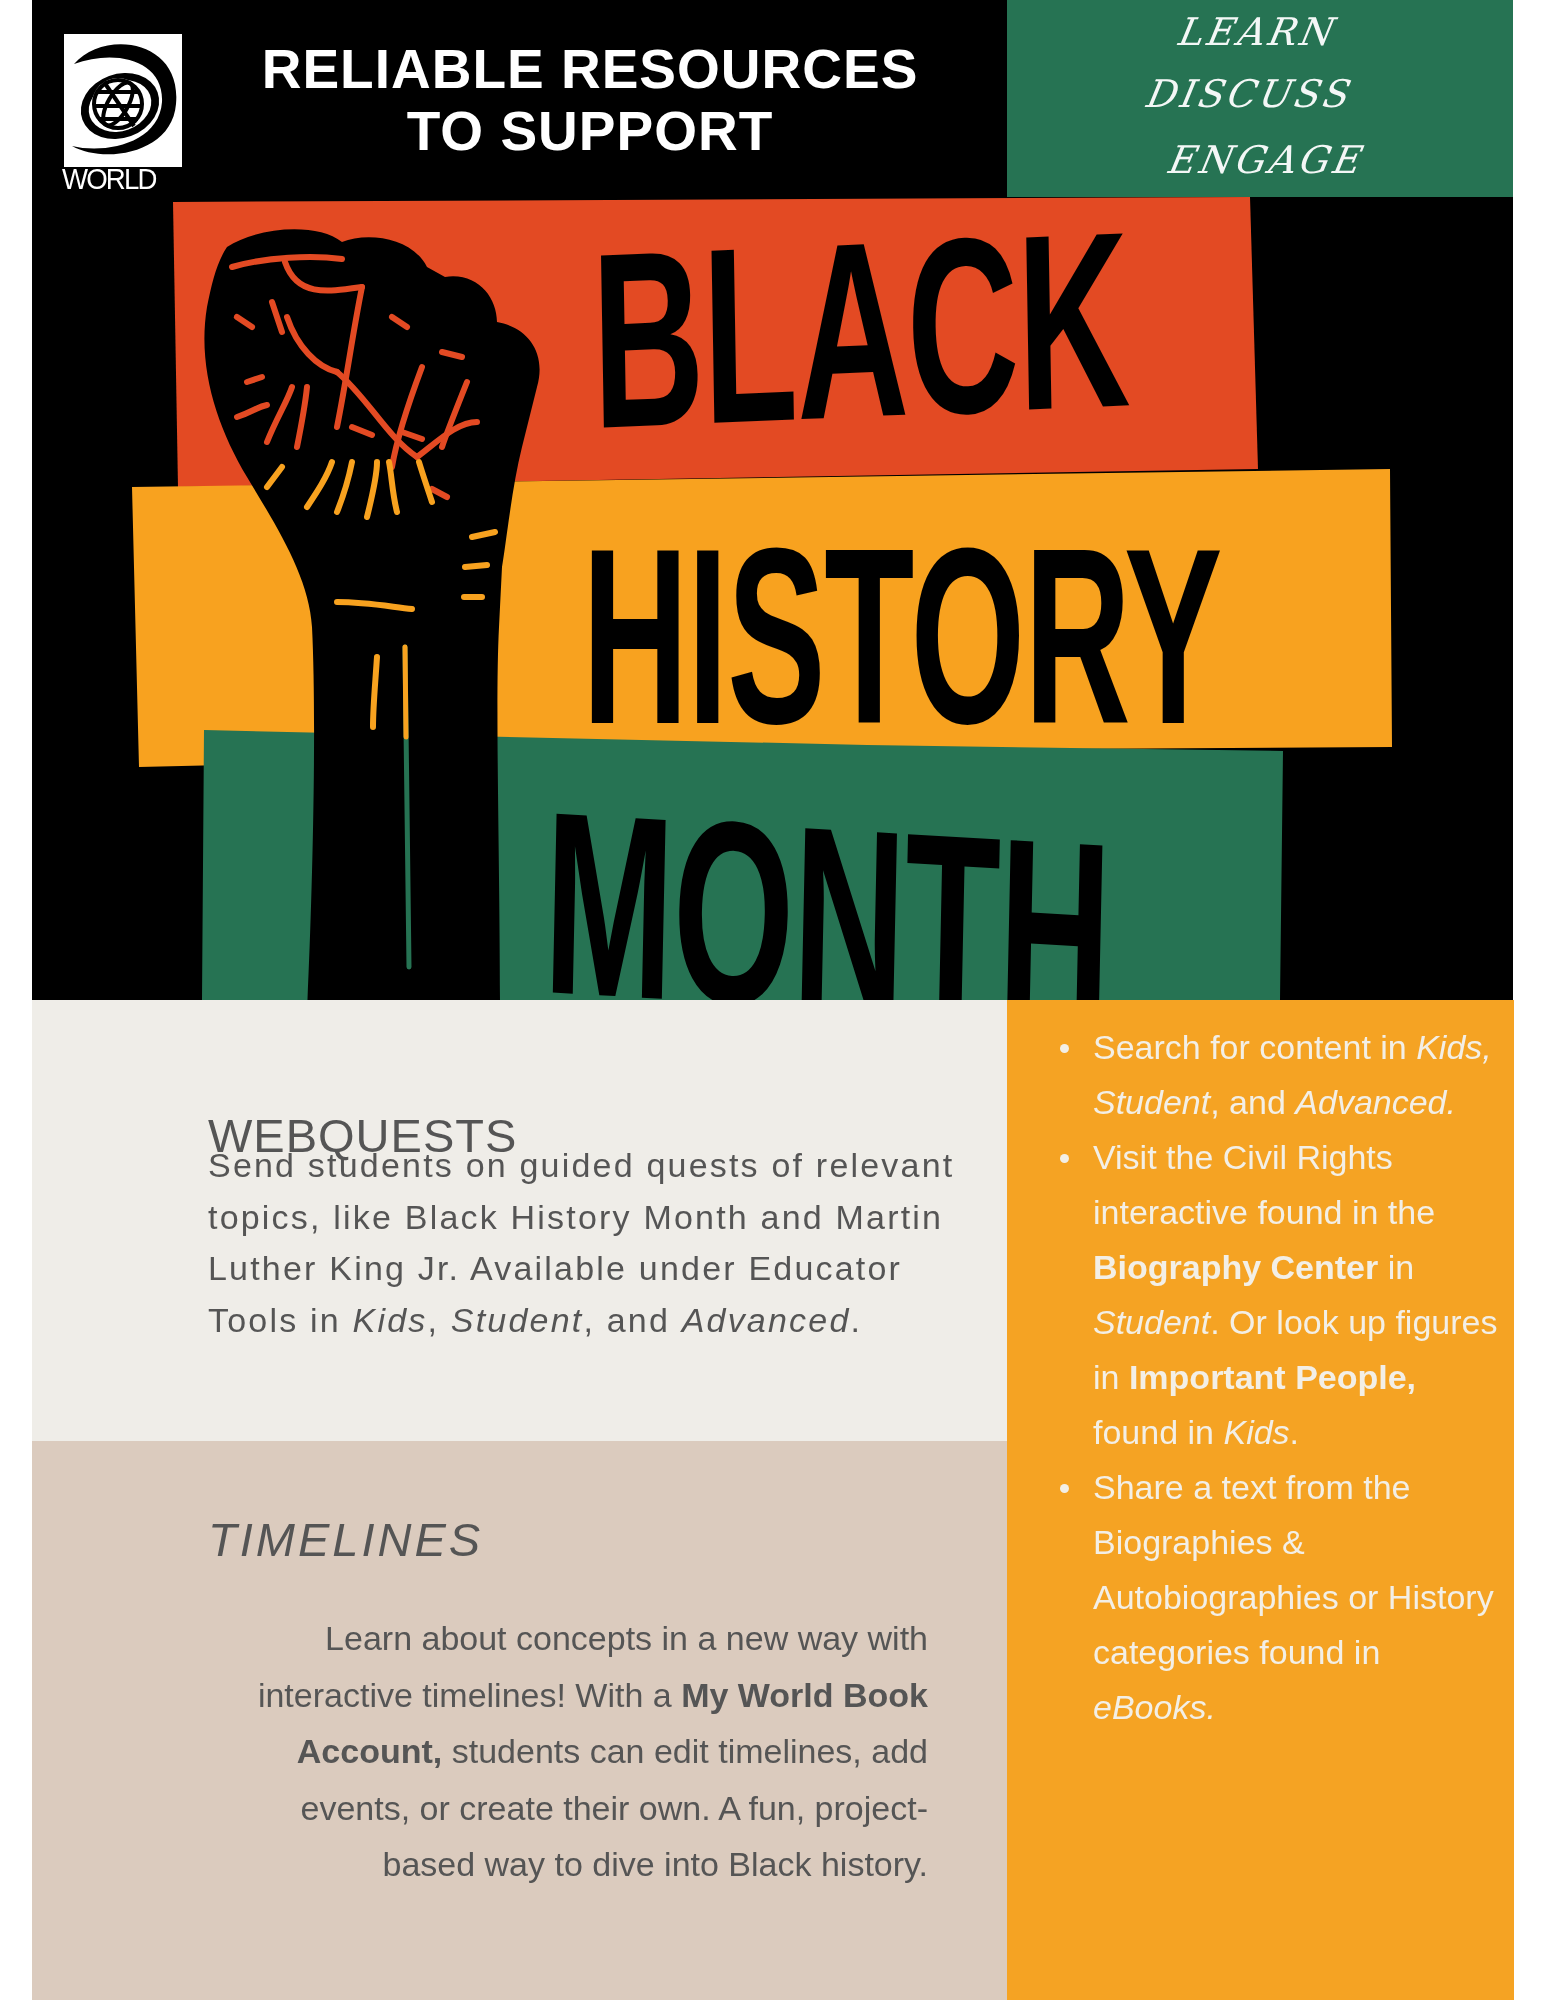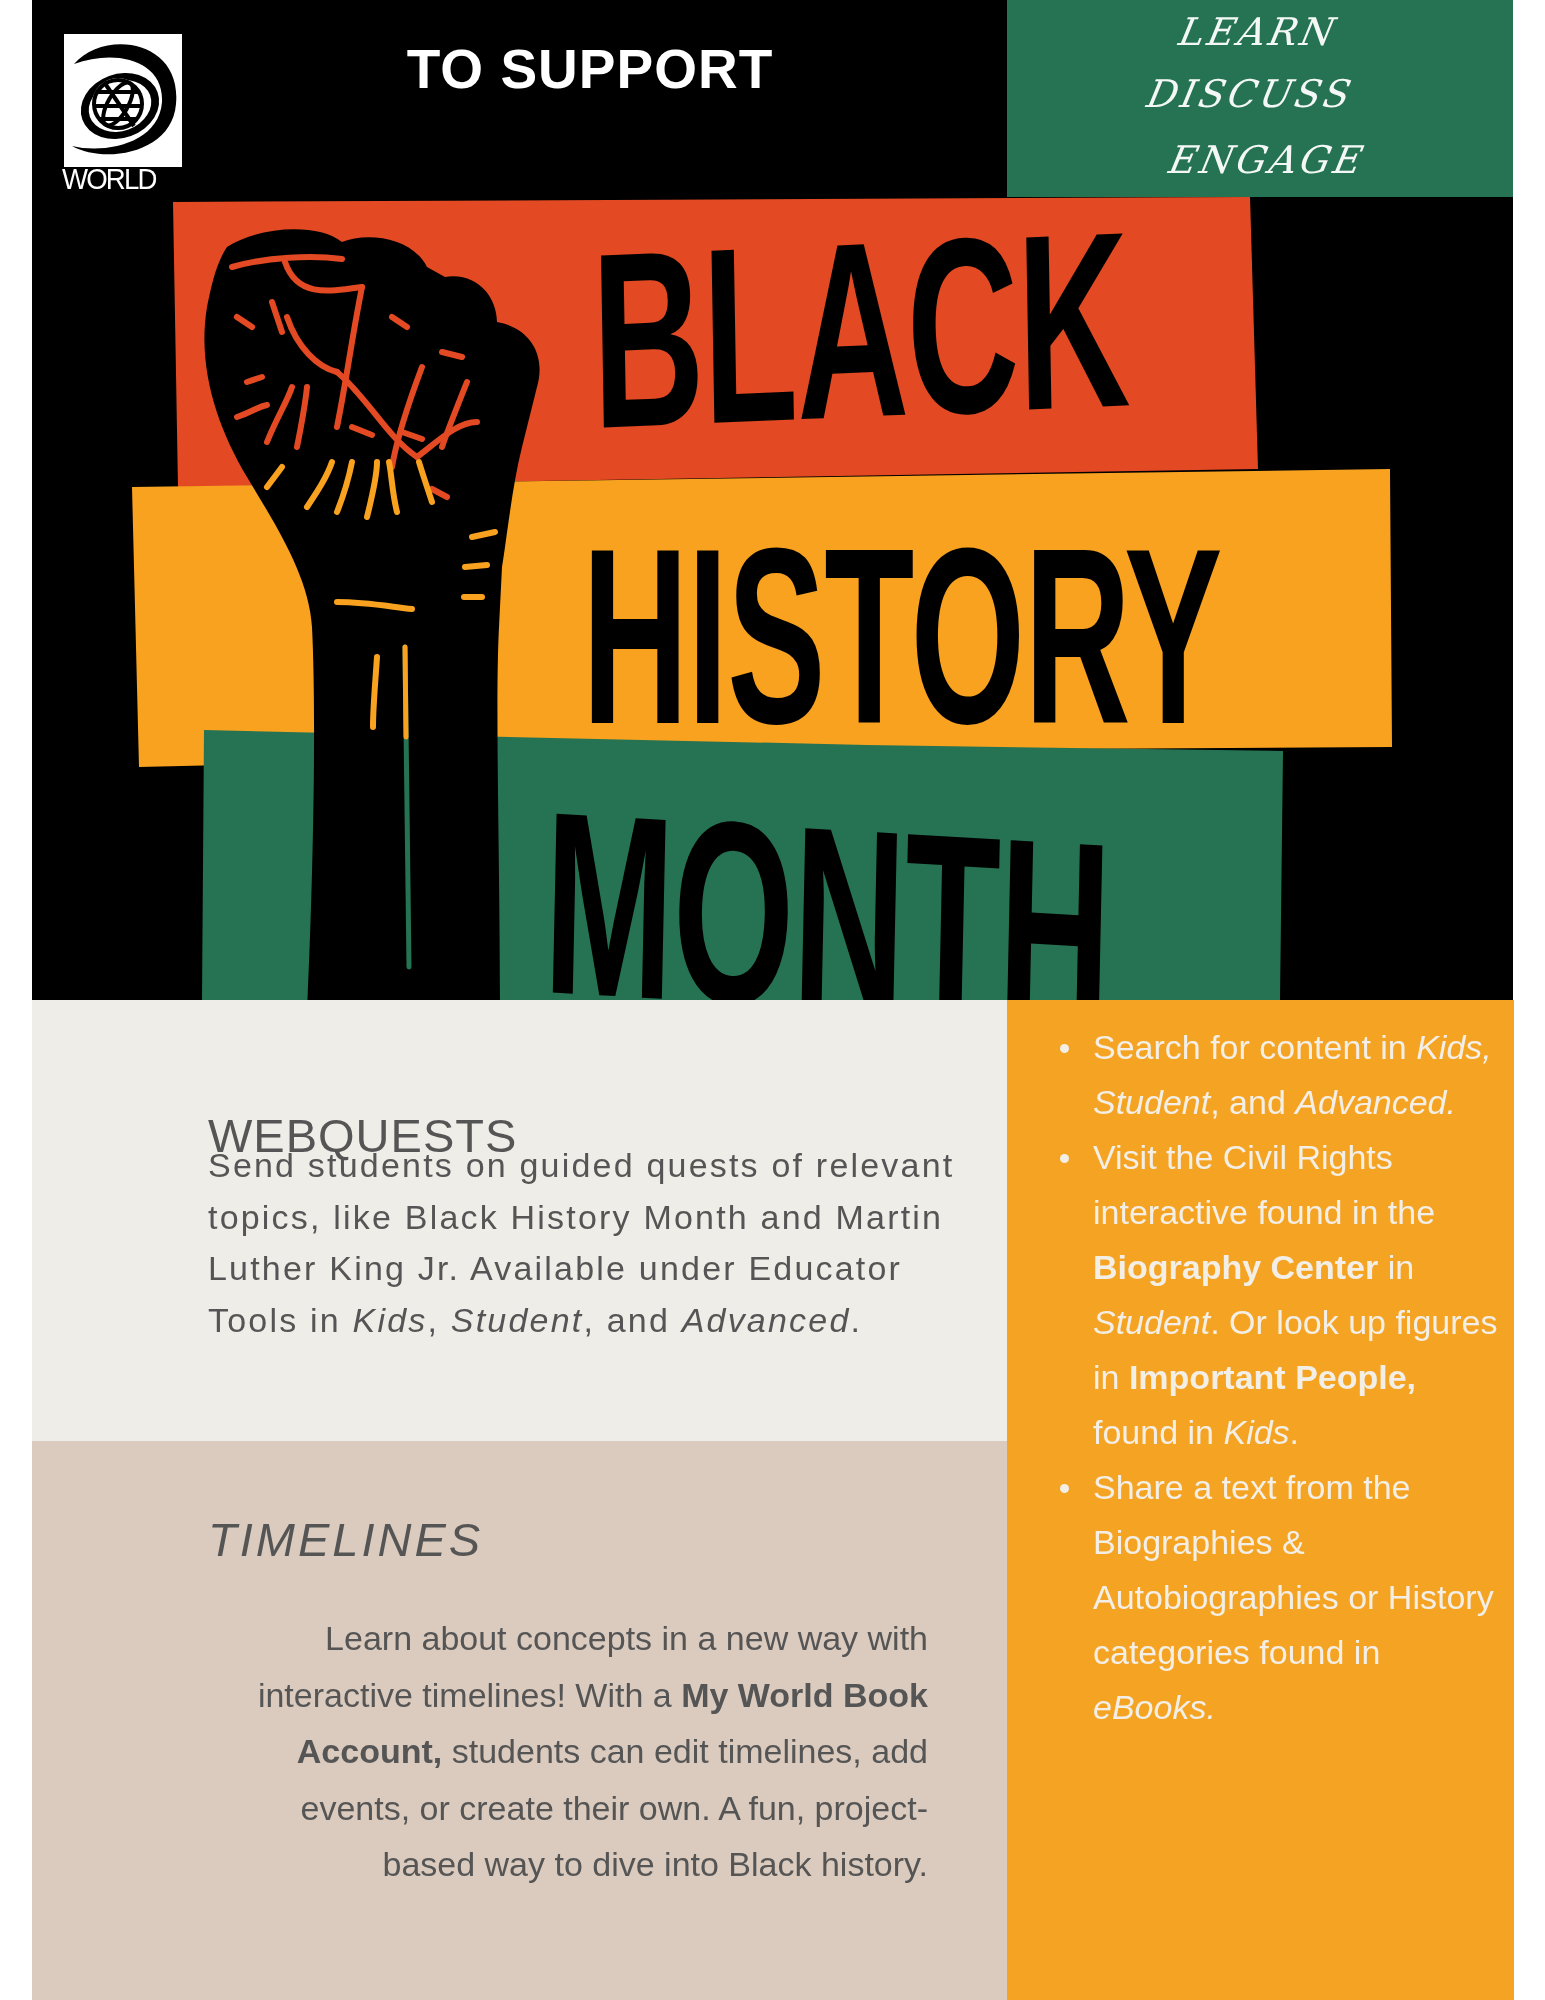--- a/index.html
+++ b/index.html
@@ -56,20 +56,21 @@
       <line x1="40" y1="48" x2="70" y2="92"></line>
     </g>
   </svg>
 </div>
 <div id="logo-word" class="abs">
   <div>WORLD</div>
   <div>BOOK</div>
 </div>
 
 <div id="header-title" class="abs">
+  <div>RELIABLE RESOURCES</div>
   <div>TO SUPPORT</div>
 </div>
 
 <div class="script" style="left:1180px; top:10px;">LEARN</div>
 <div class="script" style="left:1148px; top:72px;">DISCUSS</div>
 <div class="script" style="left:1170px; top:138px;">ENGAGE</div>
 
 <div id="poster" class="abs">
 
   <svg class="band" style="left:0;top:0;" width="1481" height="803" viewBox="0 0 1481 803">

